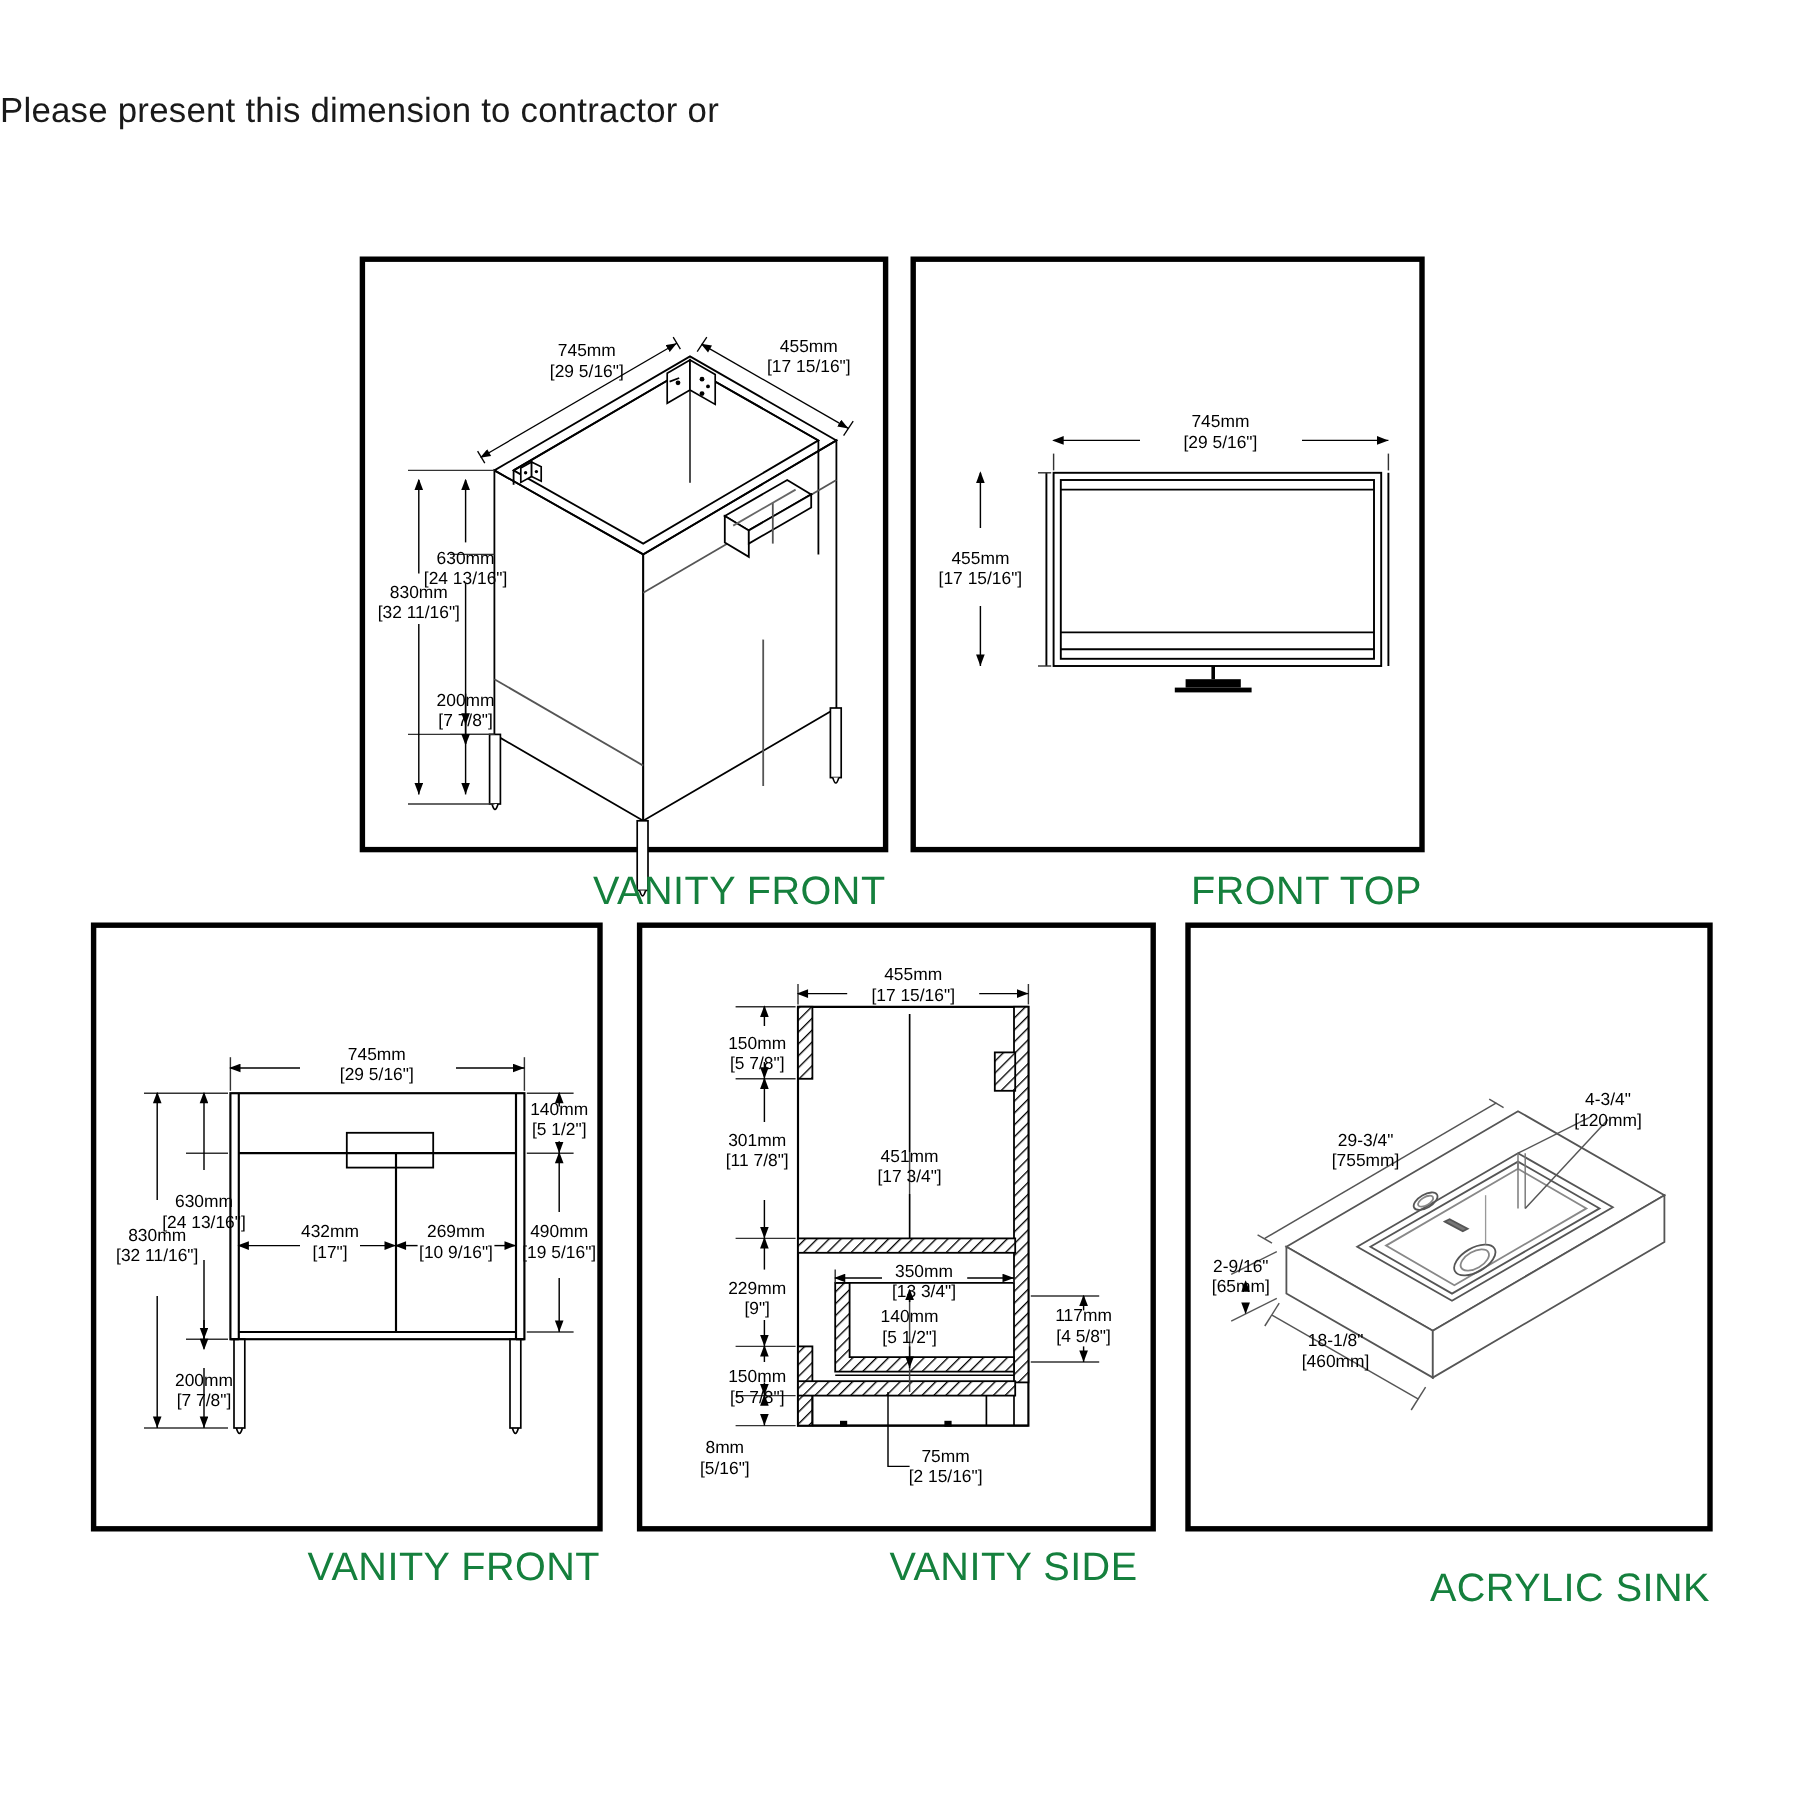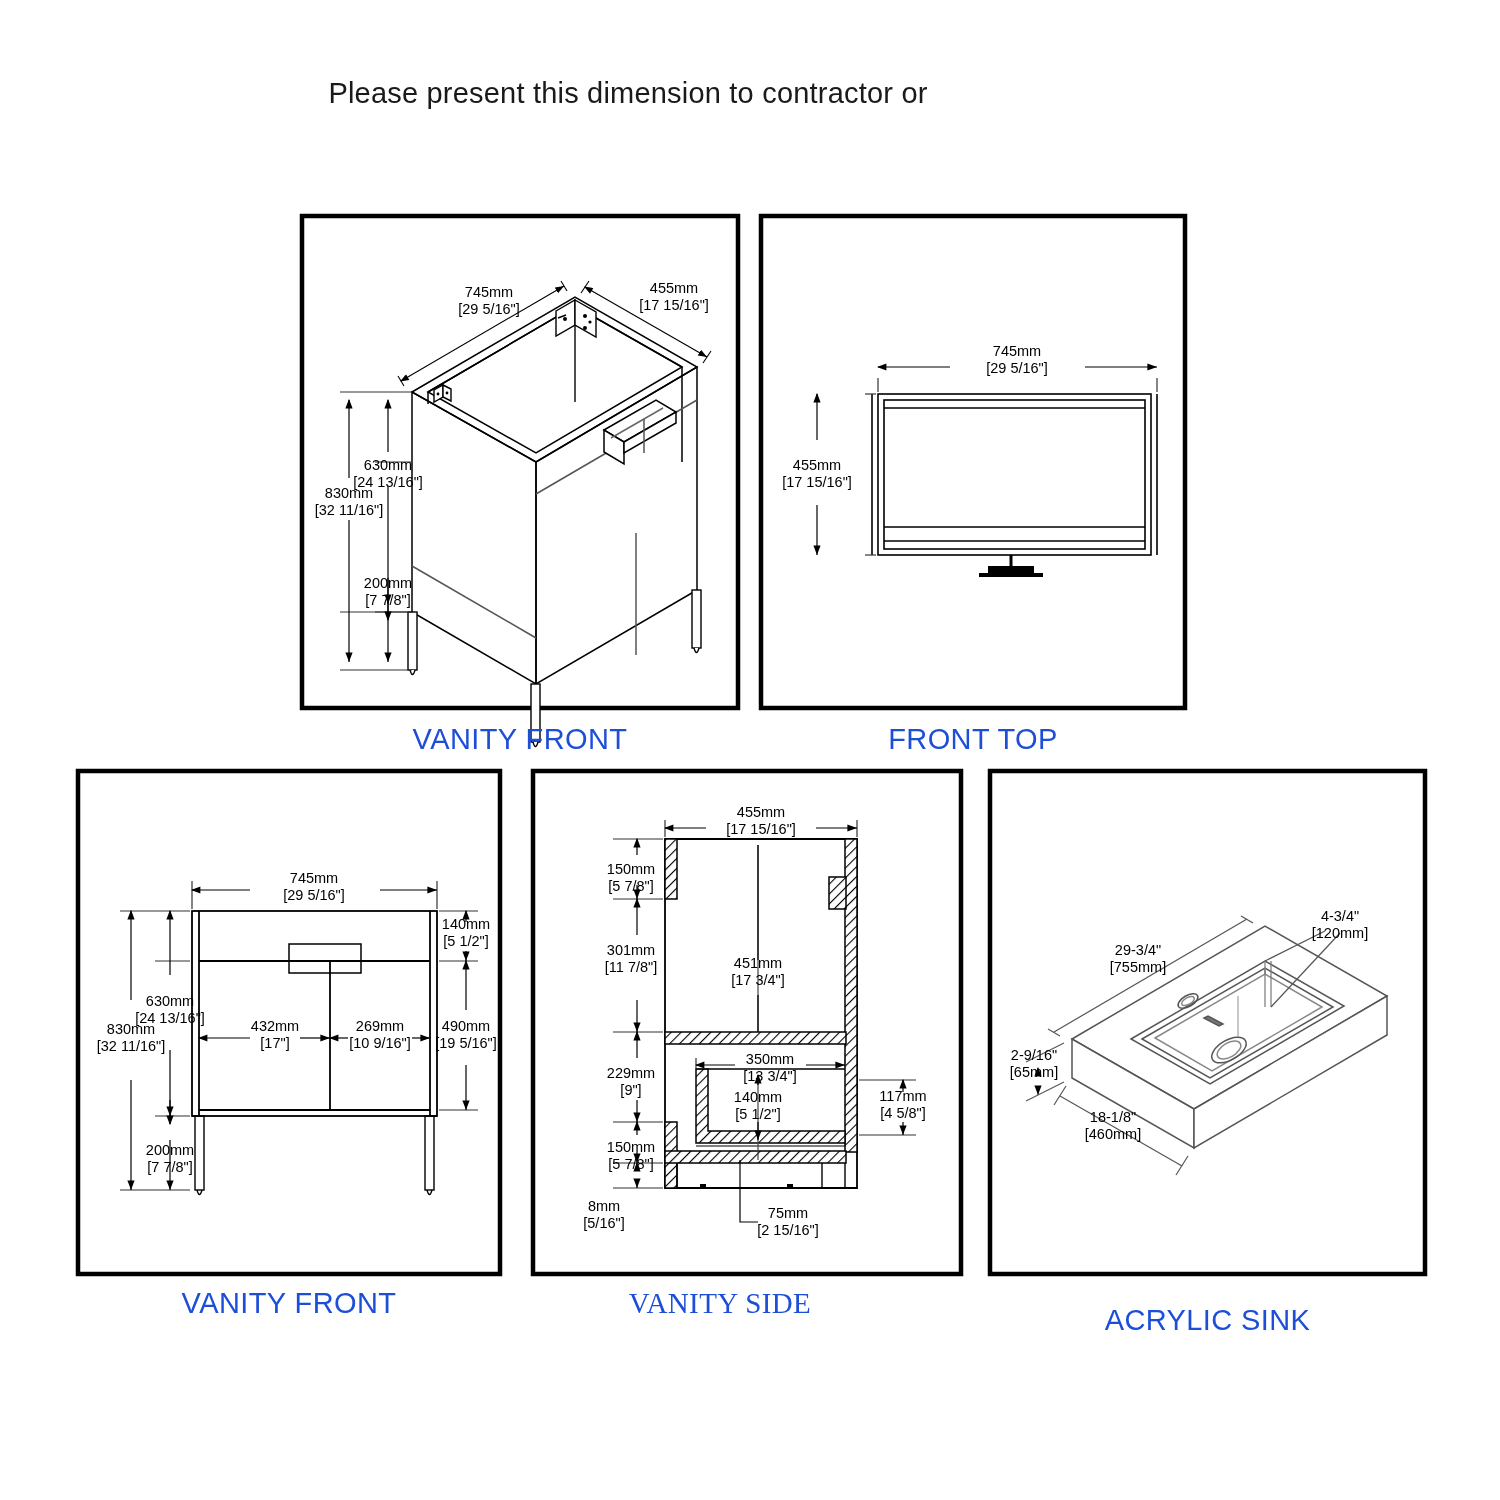--- a/index.html
+++ b/index.html
@@ -17,33 +17,33 @@
   }
   #sheet {
     position: absolute;
     left: 0; top: 0;
     width: 1500px; height: 1500px;
   }
   .hdr {
     position: absolute;
     left: 0;
     width: 1256px;
-    text-align: center;
+    text-align: left;
     font-size: 29px;
     color: #1a1a1a;
     letter-spacing: 0.2px;
   }
   #hdr1 { top: 77px; }
   #hdr2 { top: 124px; }
 
   .caption {
     position: absolute;
-    text-align: center;
-    font-size: 29px;
-    color: #1d4ed8;
+    text-align: right;
+    font-size: 33px;
+    color: #15803d;
     letter-spacing: 0.4px;
     white-space: nowrap;
   }
   svg { display: block; }
   .panel-svg {
     position: absolute;
     left: 0; top: 0;
     width: 1500px; height: 1500px;
     pointer-events: none;
   }
@@ -458,16 +458,16 @@
       <text x="1034" y="1060">2-9/16"</text>
       <text x="1034" y="1077">[65mm]</text>
       <text x="1340" y="921">4-3/4"</text>
       <text x="1340" y="938">[120mm]</text>
     </g>
   </svg>
 
   <div class="caption" style="left:302px; top:723px; width:436px;">VANITY FRONT</div>
   <div class="caption" style="left:761px; top:723px; width:424px;">FRONT TOP</div>
   <div class="caption" style="left:78px; top:1287px; width:422px;">VANITY FRONT</div>
-  <div class="caption" style="left:506px; top:1287px; width:428px;font-family:Liberation Serif, serif;">VANITY SIDE</div>
+  <div class="caption" style="left:520px; top:1287px; width:428px;">VANITY SIDE</div>
   <div class="caption" style="left:990px; top:1287px; width:435px;margin-top:17px;">ACRYLIC SINK</div>
 
 </div>
 
 </body></html>

